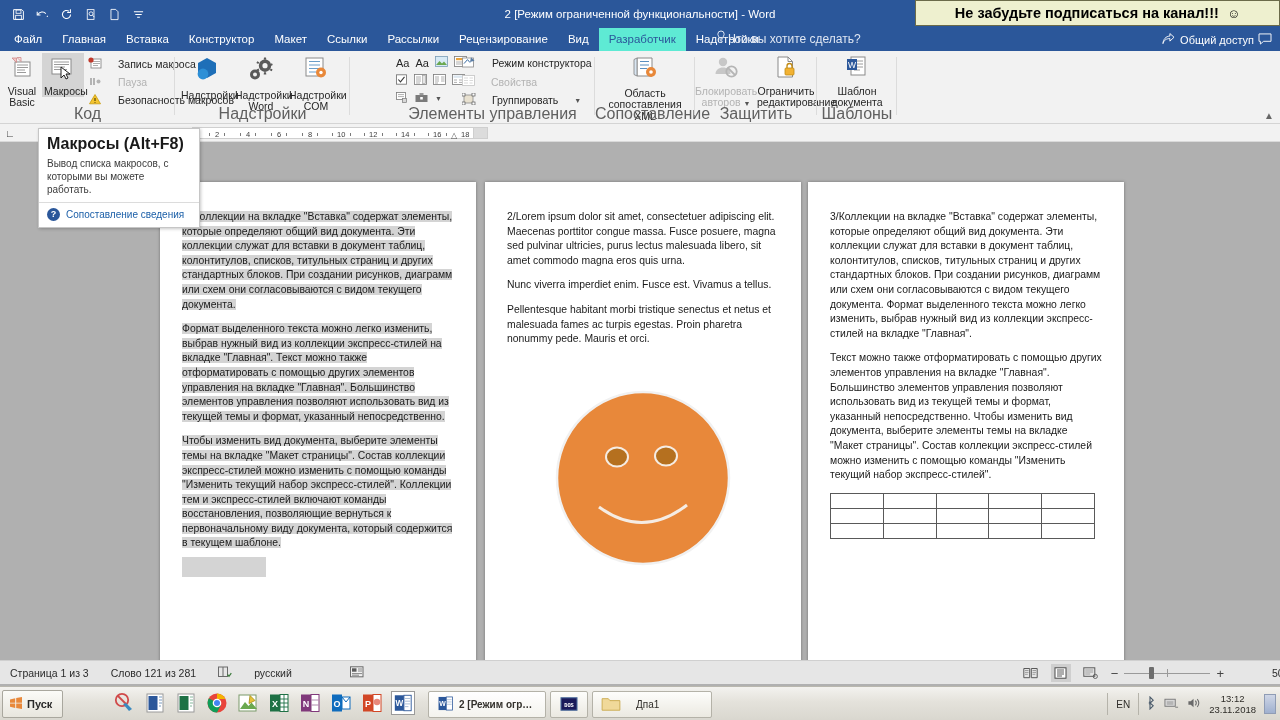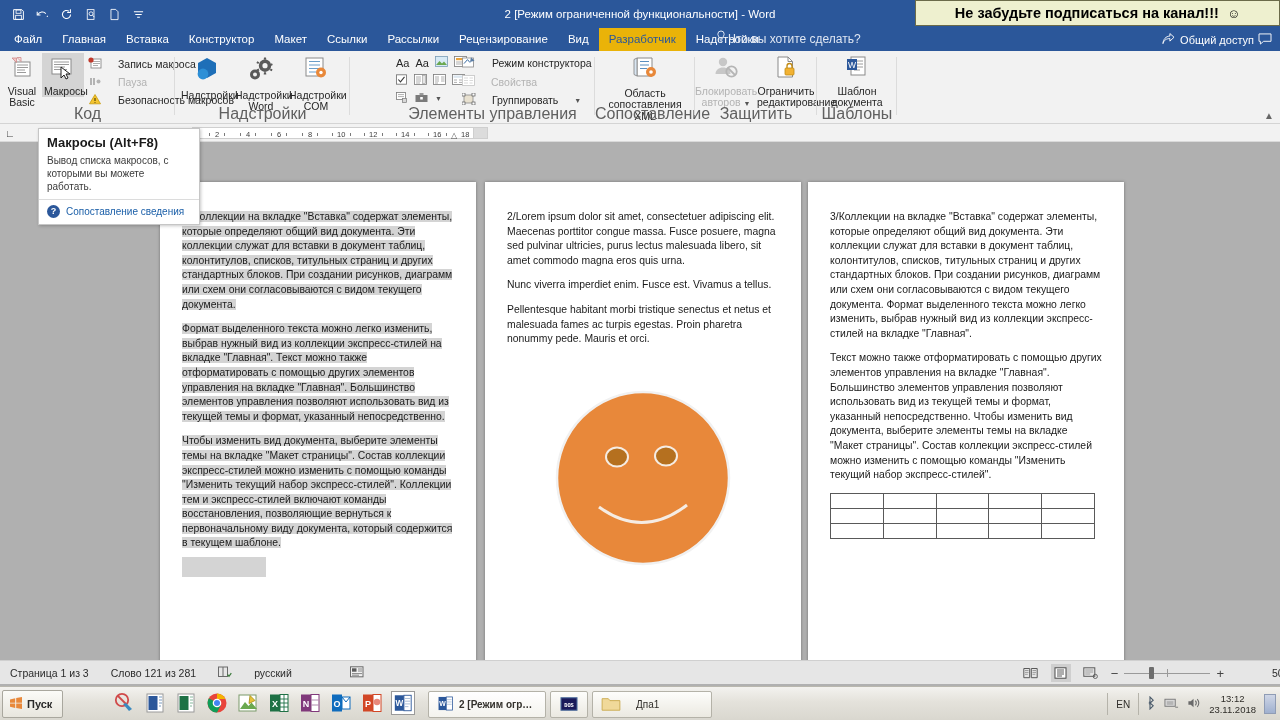--- a/index.html
+++ b/index.html
@@ -45,21 +45,21 @@
 
   
   .tabbar{
     position:absolute; top:28px; left:0; width:1280px; height:23px;
     background:#2b579a; color:#fff; font-size:11.5px;
   }
   .tabs{ position:absolute; left:4px; top:0; display:flex; height:23px; }
   .tab{
     padding:0 10px; height:23px; line-height:23px; color:#fff; white-space:nowrap;
   }
-  .tab.active{ background:#eab308; color:#2b579a; }
+  .tab.active{ background:#5eead4; color:#2b579a; }
   .tellme{
     position:absolute; left:716px; top:0; height:23px; line-height:23px;
     color:#dfe6f2; font-size:12px; display:flex; align-items:flex-start; gap:2px;
   }
   .tellme .bulb{display:inline-block;}
   .tbright{
     position:absolute; right:8px; top:0; height:23px; display:flex; align-items:center; gap:4px;
     color:#fff; font-size:11px;
   }
   .tbright .itm{display:flex;align-items:center;gap:5px;}
@@ -93,21 +93,21 @@
   .collapse{
     position:absolute; right:6px; bottom:2px; font-size:10px; color:#666;
   }
 
   
   .tooltip{
     position:absolute; left:38px; top:128px; width:162px;
     background:#fff; border:1px solid #c6c6c6; box-shadow:1px 1px 3px rgba(0,0,0,.22);
     z-index:35; padding:6px 8px 0 8px;
   }
-  .tooltip .tt-title{ font-size:13px; font-weight:bold; color:#1a1a1a; margin-bottom:4px;}
+  .tooltip .tt-title{ font-size:16px; font-weight:bold; color:#1a1a1a; margin-bottom:4px;}
   .tooltip .tt-body{ font-size:10px; color:#3b3b3b; line-height:13px; padding-bottom:6px;}
   .tooltip .tt-hr{ height:1px; background:#dcdcdc; margin:0 -8px;}
   .tooltip .tt-more{ display:flex; align-items:center; gap:6px; padding:5px 0 6px 0; font-size:10px; color:#1b5fa8;}
   .tooltip .qmark{
     width:13px;height:13px;border-radius:50%;background:#2b579a;color:#fff;
     font-size:9px; line-height:13px; text-align:center; font-weight:bold;
   }
 
   
   .rulerbar{

